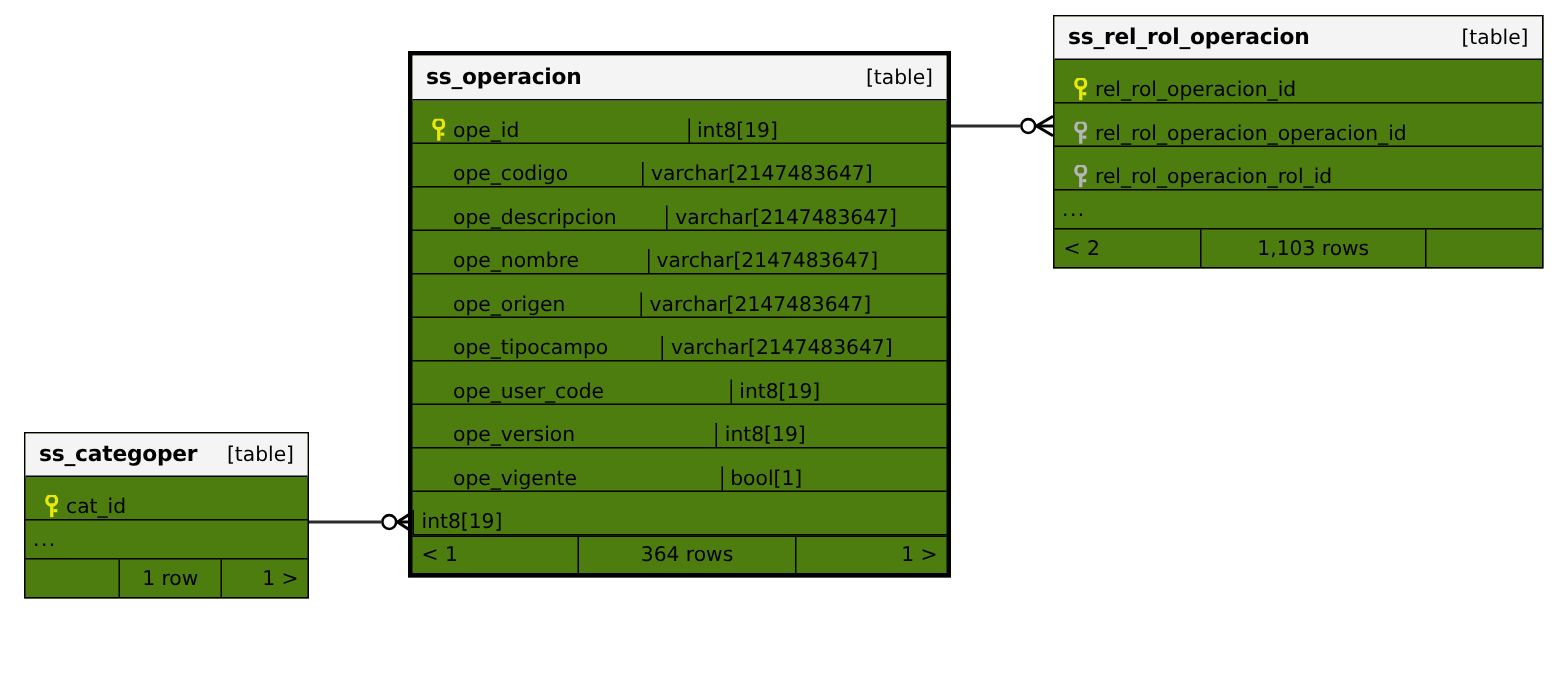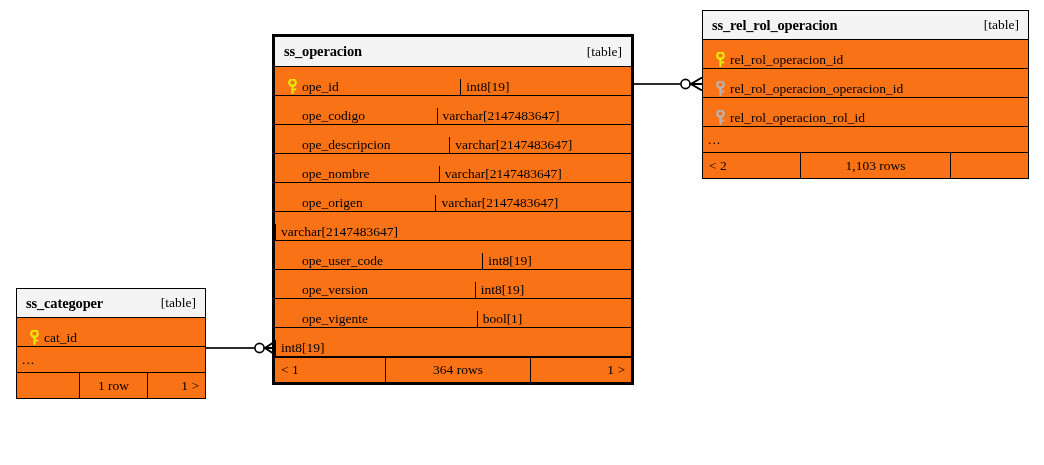--- a/index.html
+++ b/index.html
@@ -22,25 +22,24 @@
     position: absolute;
     left: 0;
     top: 0;
     width: 1044px;
     height: 465px;
   }
 
   
   .entity {
     position: absolute;
-    background: #f97316;
+    background: #4d7c0f;
     box-sizing: border-box;
     border: 1.6px solid #000000;
     z-index: 2;
-    font-family: Liberation Serif, serif;
   }
   .entity.focused {
     border-width: 3.5px;
   }
 
   .ent-header {
     display: flex;
     align-items: center;
     justify-content: space-between;
     background: #f4f4f4;
@@ -216,20 +215,24 @@
 
     <div class="col-row">
       <div class="col-name grow">
         <span class="keyslot"></span>
         <span>ope_origen</span>
       </div>
       <div class="col-type">varchar[2147483647]</div>
     </div>
 
     <div class="col-row">
+      <div class="col-name grow">
+        <span class="keyslot"></span>
+        <span>ope_tipocampo</span>
+      </div>
       <div class="col-type">varchar[2147483647]</div>
     </div>
 
     <div class="col-row">
       <div class="col-name grow">
         <span class="keyslot"></span>
         <span>ope_user_code</span>
       </div>
       <div class="col-type">int8[19]</div>
     </div>

